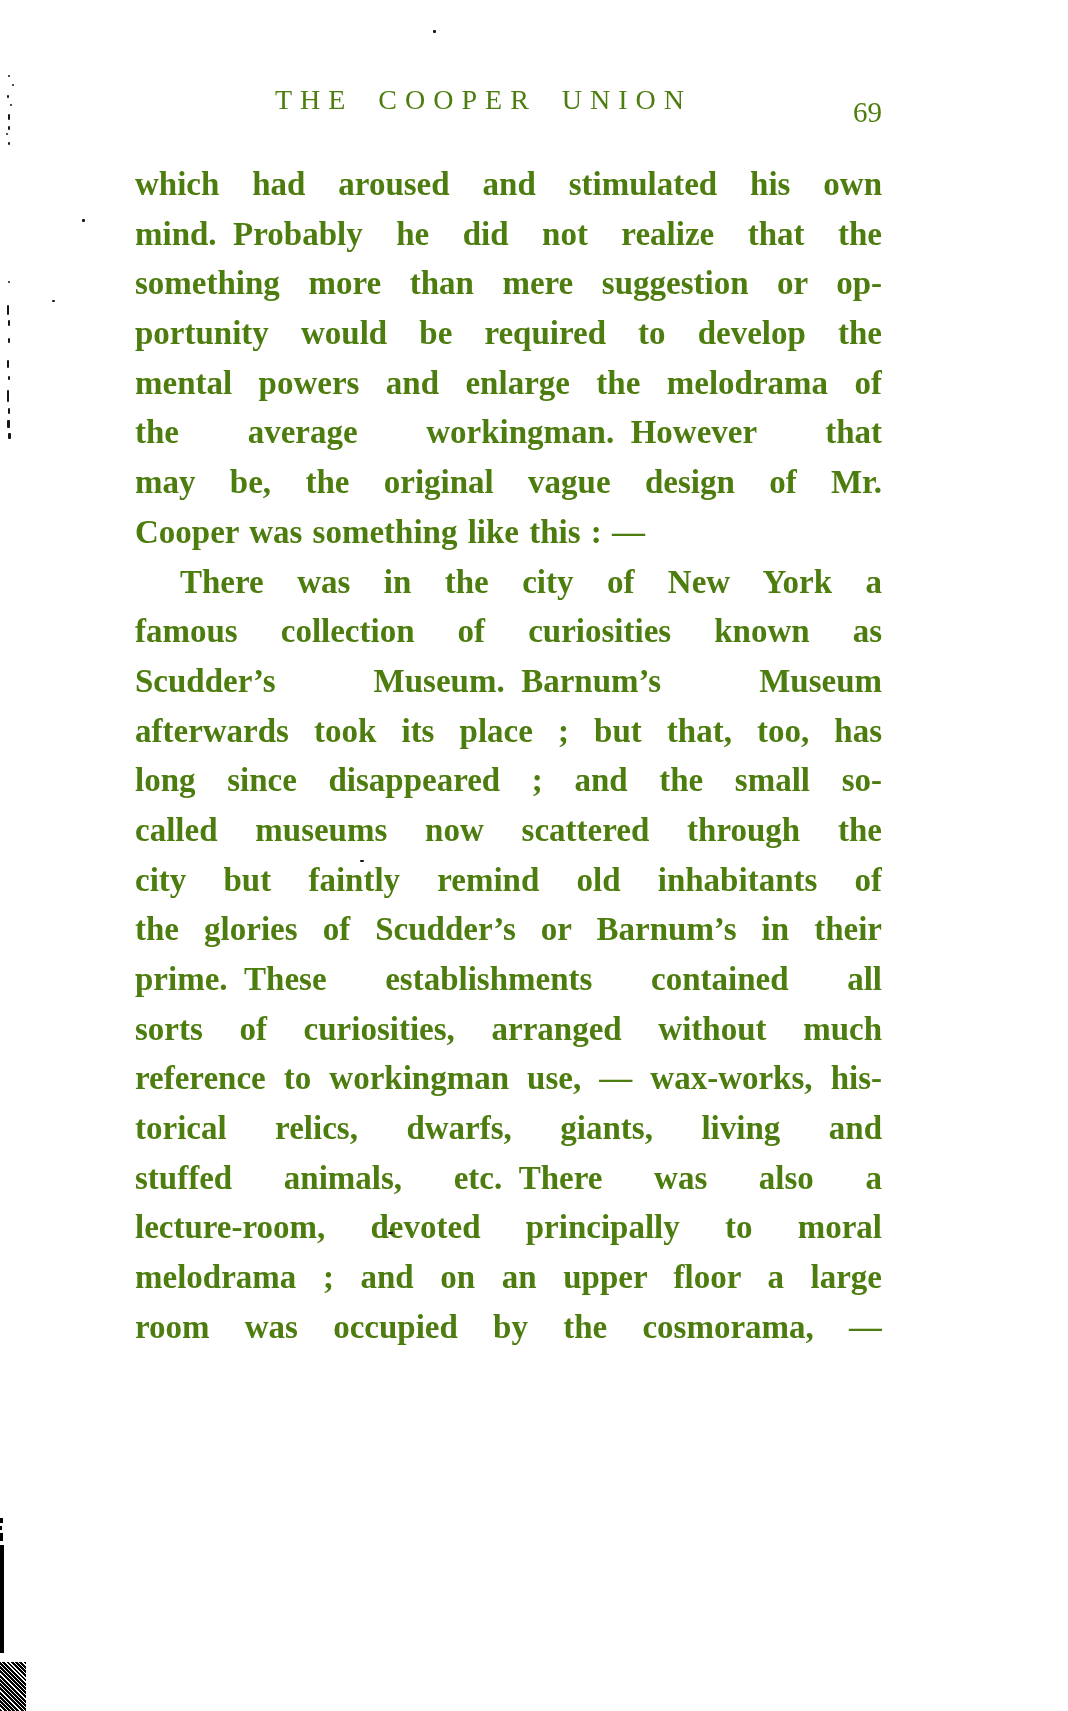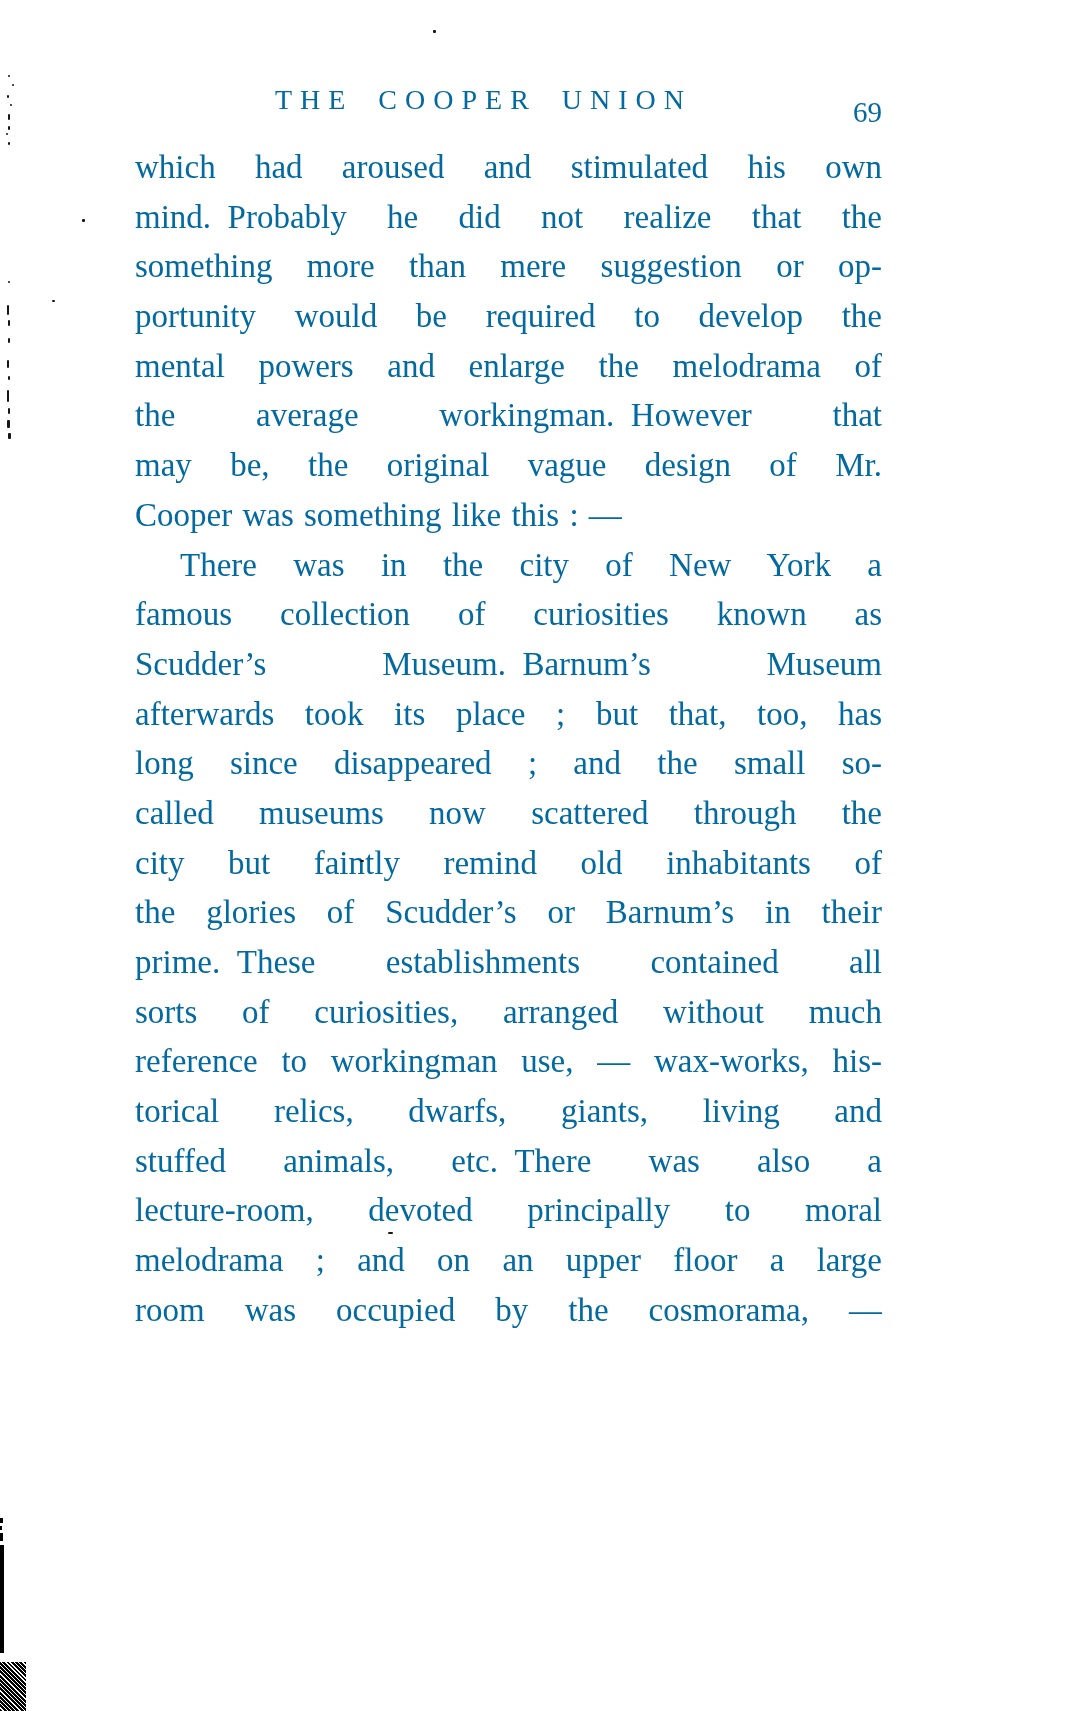--- a/index.html
+++ b/index.html
@@ -7,21 +7,21 @@
     padding: 0;
     background: #ffffff;
   }
   .page {
     position: relative;
     width: 1068px;
     height: 1711px;
     background: #ffffff;
     overflow: hidden;
     font-family: "Liberation Serif", "DejaVu Serif", serif;
-    color: #0369a1;
+    color: #4d7c0f;
   }
   .header {
     position: absolute;
     top: 84px;
     left: 135px;
     width: 747px;
     height: 40px;
   }
   .running-title {
     position: absolute;
@@ -35,23 +35,24 @@
     font-weight: normal;
   }
   .page-number {
     position: absolute;
     right: 0;
     top: 12px;
     font-size: 29px;
   }
   .body-text {
     position: absolute;
-    top: 143px;
+    top: 160px;
     left: 135px;
     width: 747px;
+    font-weight: bold;
   }
   .line {
     font-size: 33px;
     line-height: 49.7px;
     height: 49.7px;
     white-space: pre-wrap;
     text-align: justify;
     text-align-last: justify;
     word-spacing: 2px;
     overflow: hidden;

